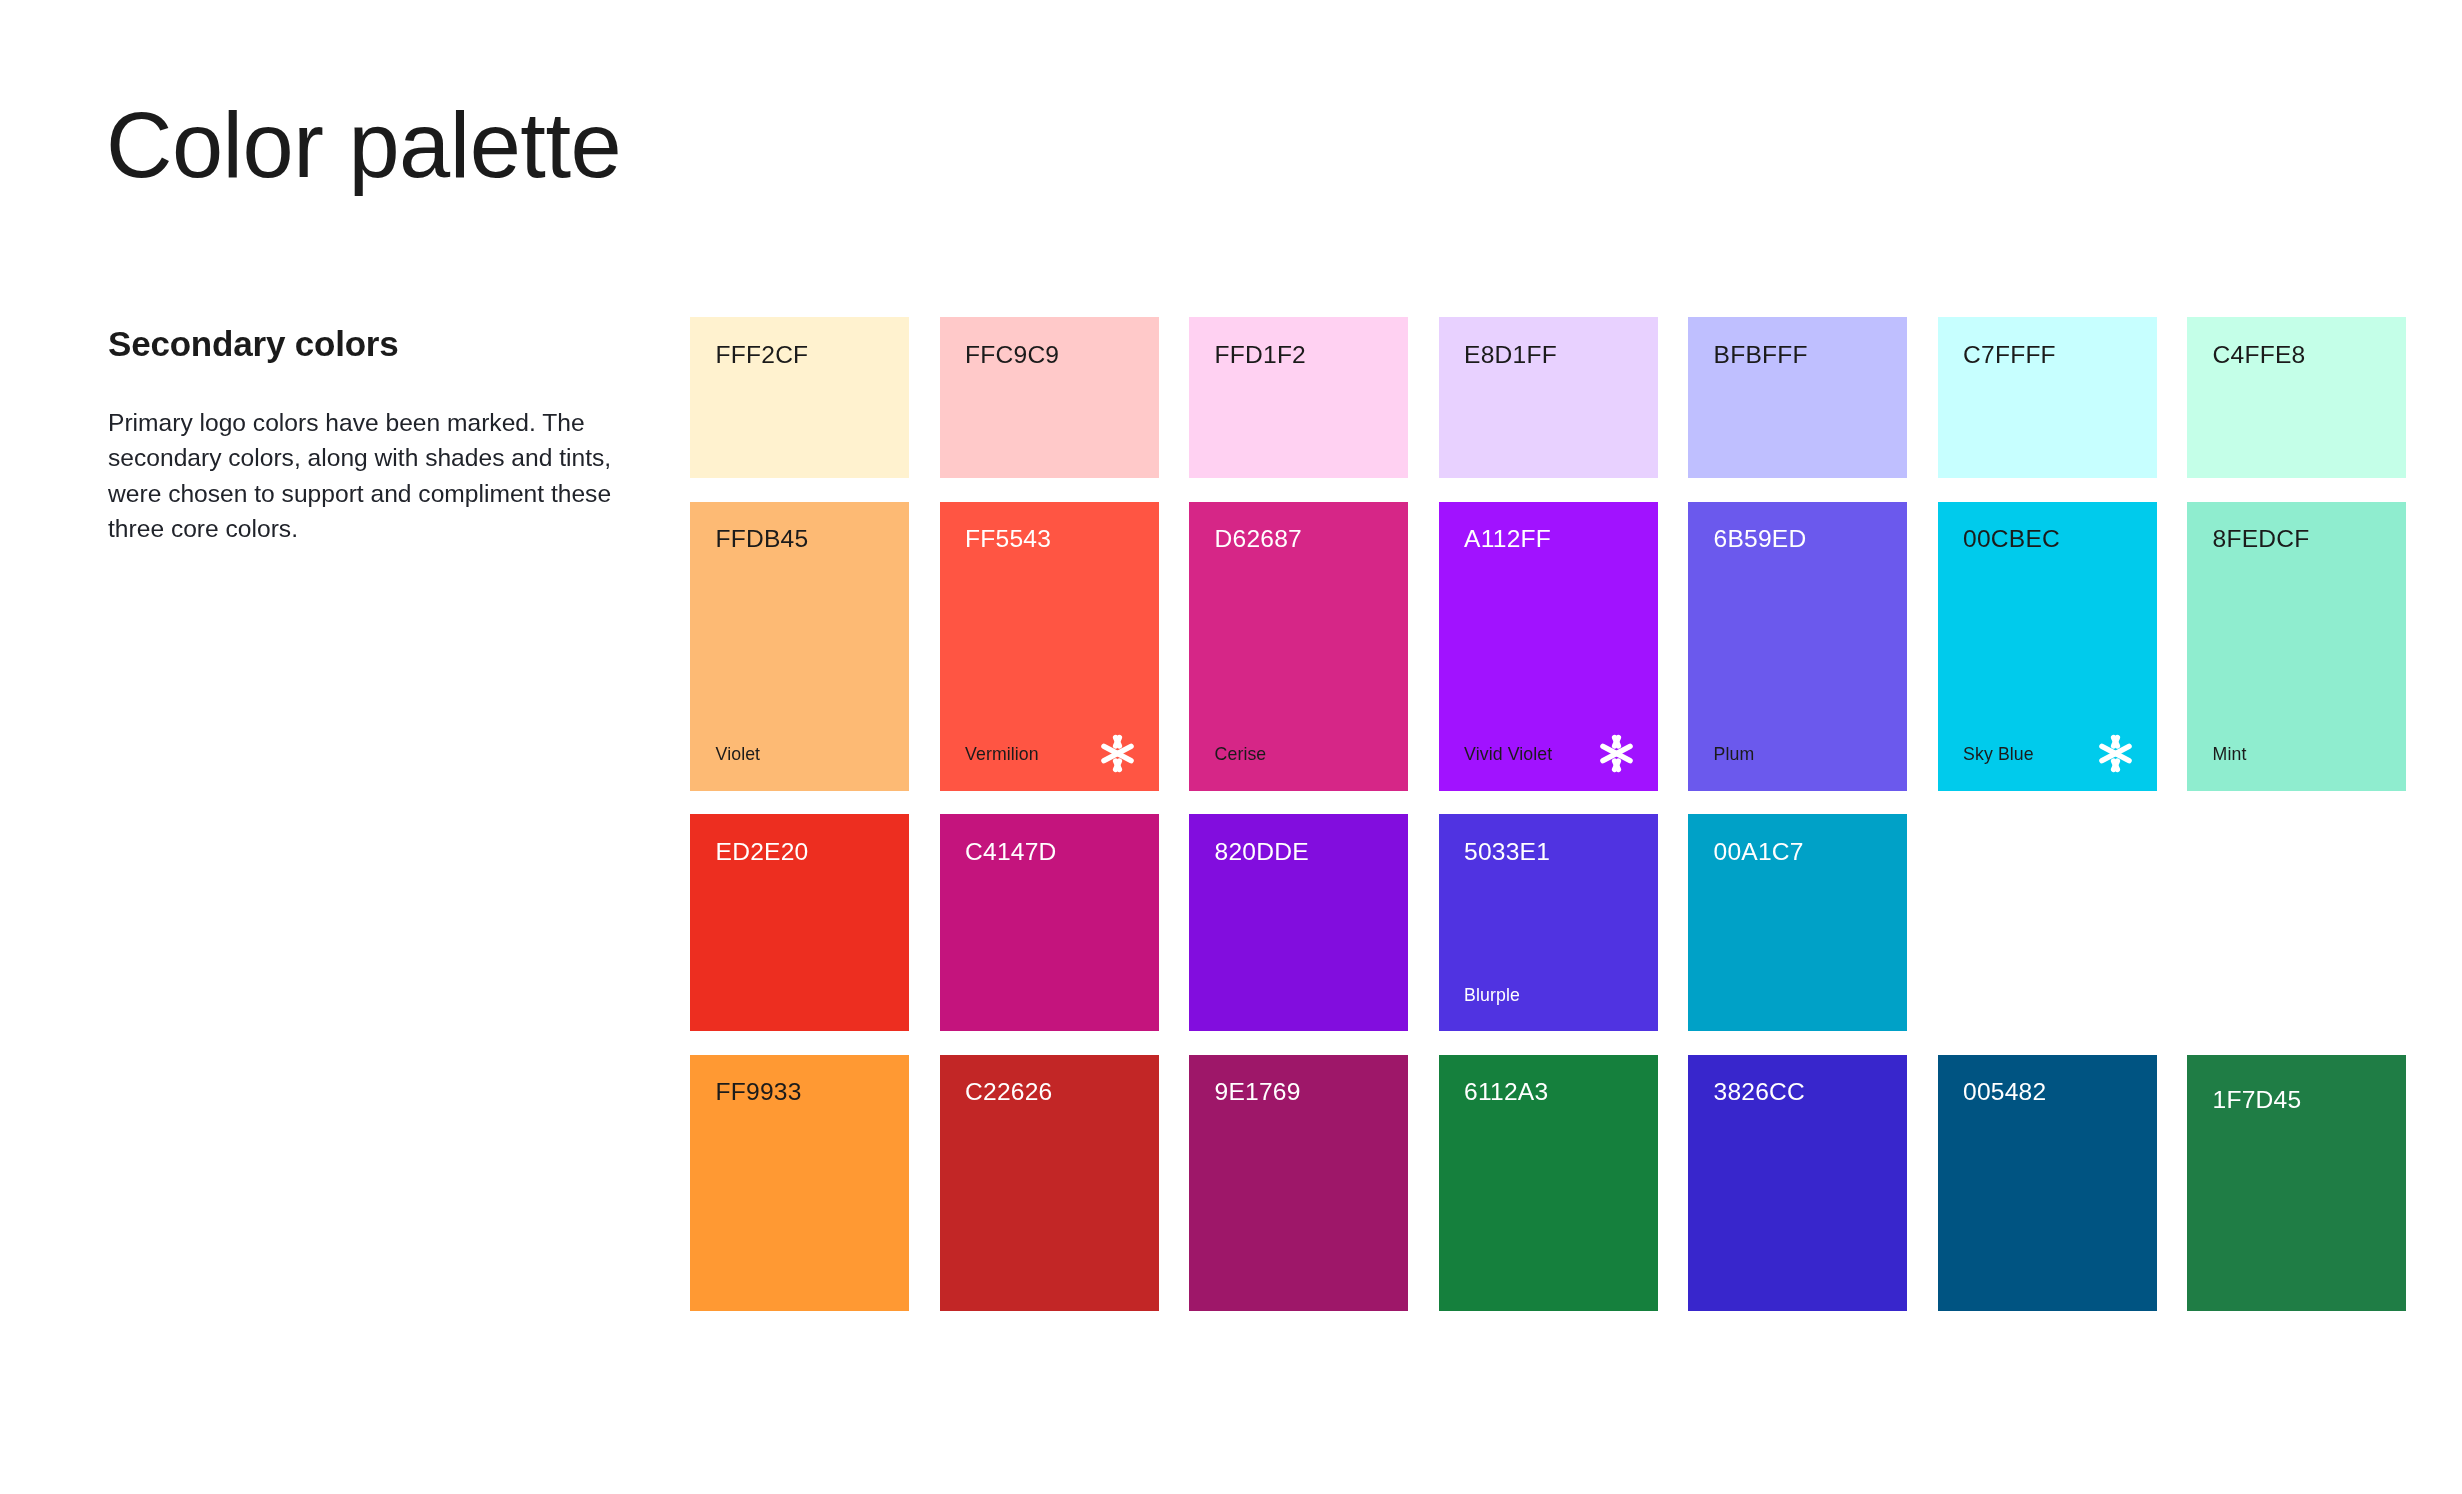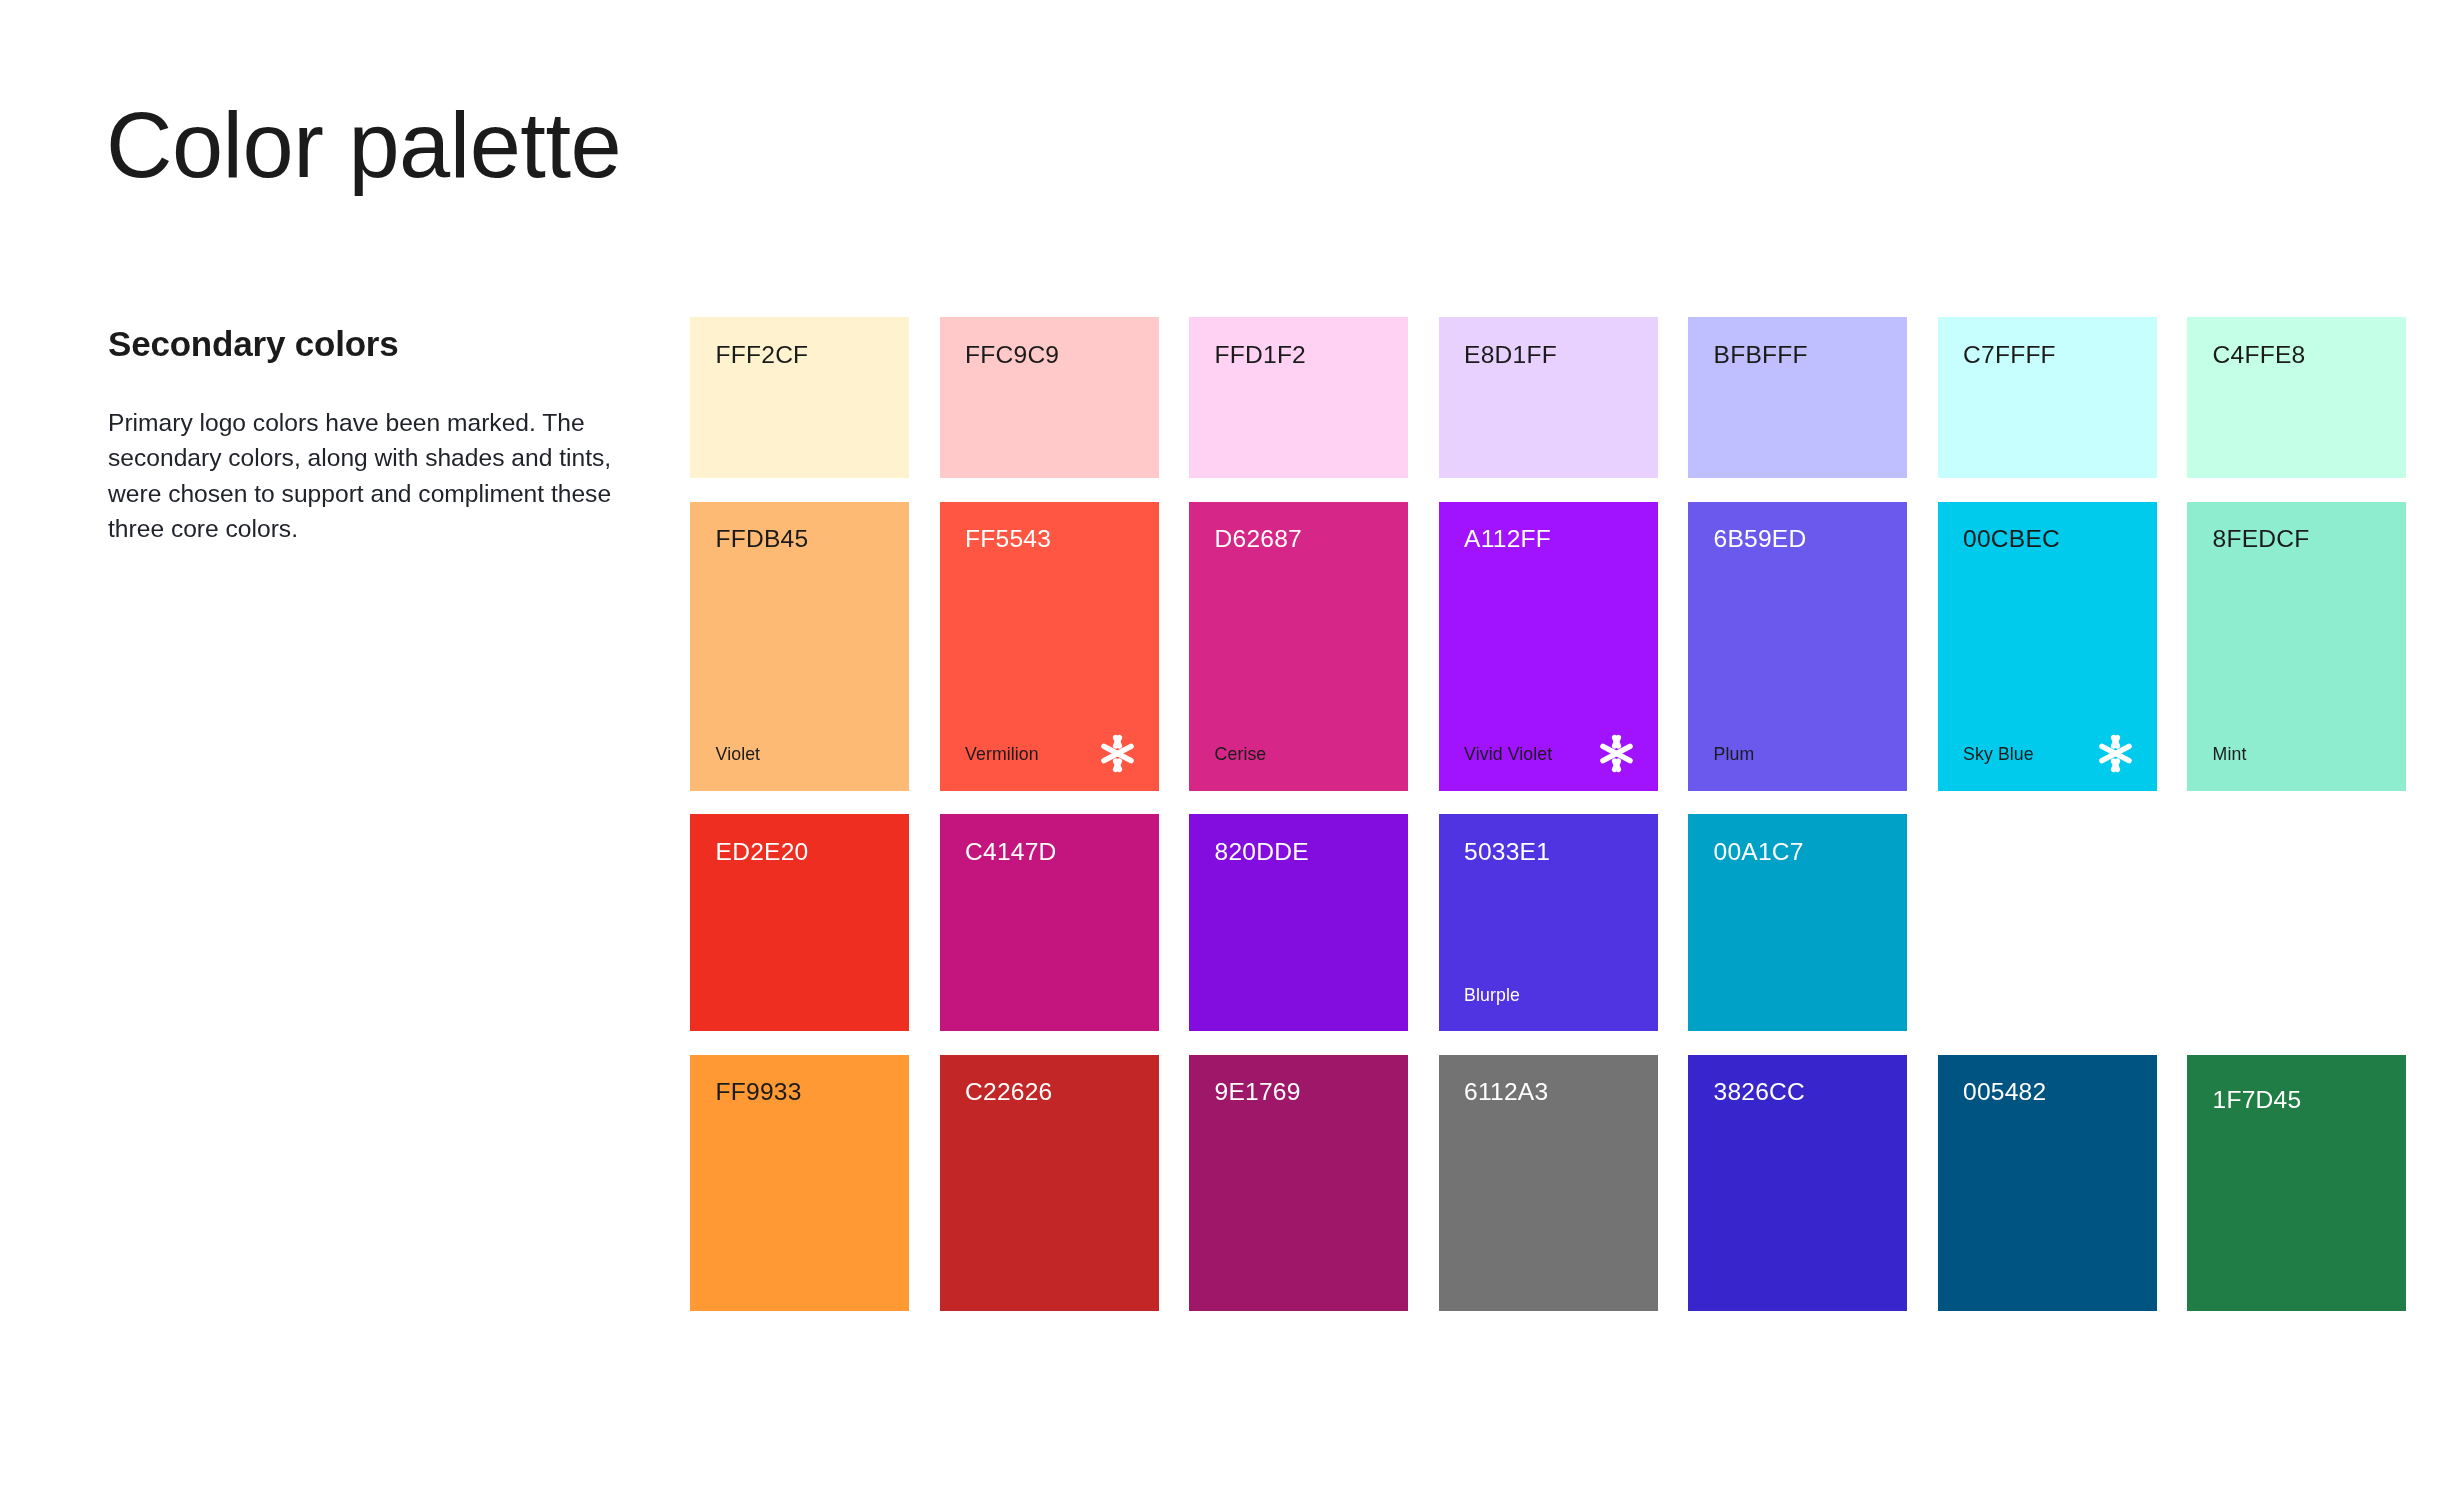--- a/index.html
+++ b/index.html
@@ -217,21 +217,21 @@
       <div class="grid-row r4">
         <div class="swatch" style="background: rgb(255, 153, 51);">
           <div class="hex" style="color: rgb(27, 27, 27);">FF9933</div>
         </div>
         <div class="swatch" style="background: rgb(194, 38, 38);">
           <div class="hex" style="color: rgb(255, 255, 255);">C22626</div>
         </div>
         <div class="swatch" style="background: rgb(158, 23, 105);">
           <div class="hex" style="color: rgb(255, 255, 255);">9E1769</div>
         </div>
-        <div class="swatch" style="background: #737373;">
+        <div class="swatch" style="background: #15803d;">
           <div class="hex" style="color: rgb(255, 255, 255);">6112A3</div>
         </div>
         <div class="swatch" style="background: rgb(56, 38, 204);">
           <div class="hex" style="color: rgb(255, 255, 255);">3826CC</div>
         </div>
         <div class="swatch" style="background: rgb(0, 84, 130);">
           <div class="hex" style="color: rgb(255, 255, 255);">005482</div>
         </div>
         <div class="swatch" style="background: rgb(31, 125, 69);">
           <div class="hex" style="color: rgb(255, 255, 255); margin-top: 8px;">1F7D45</div>

